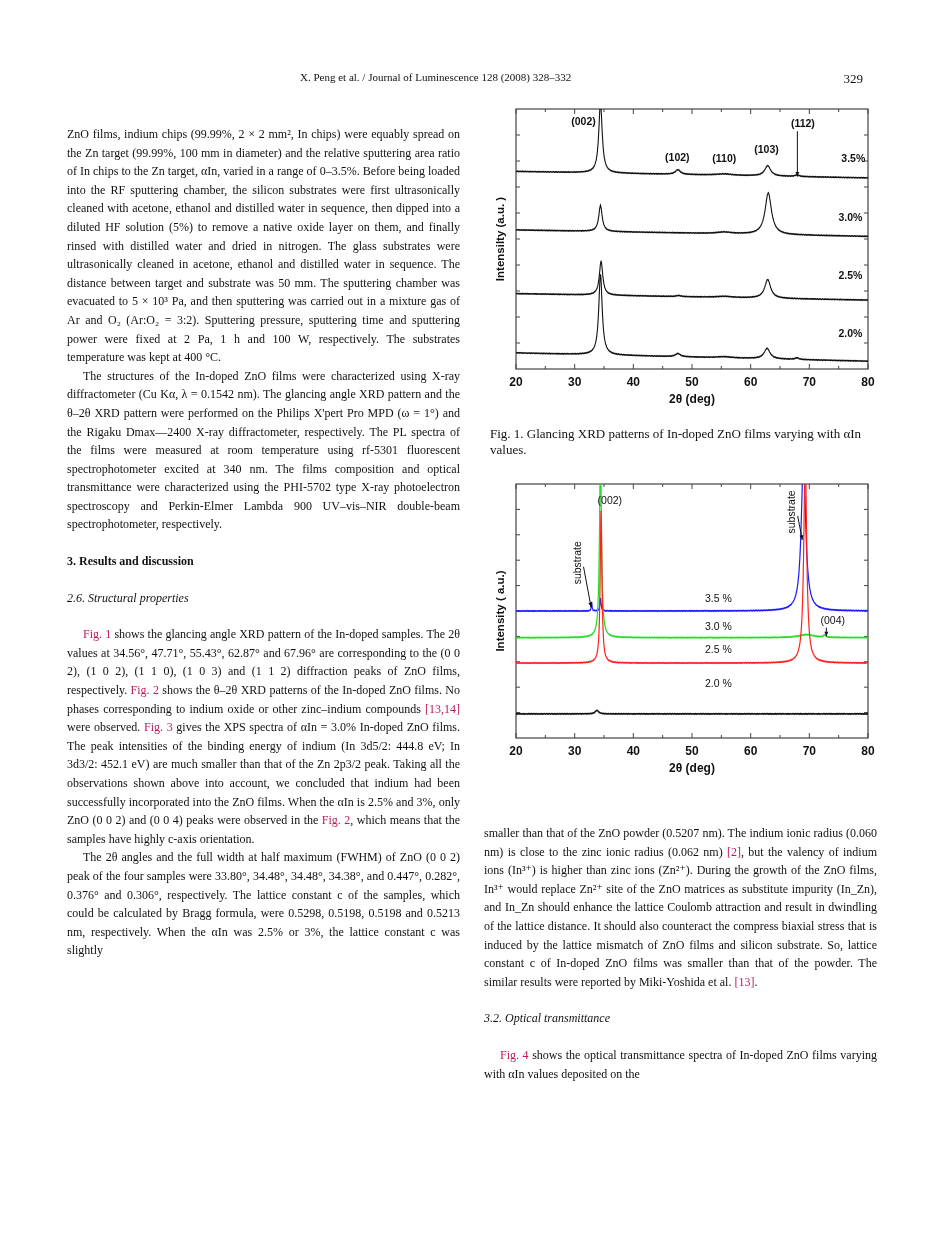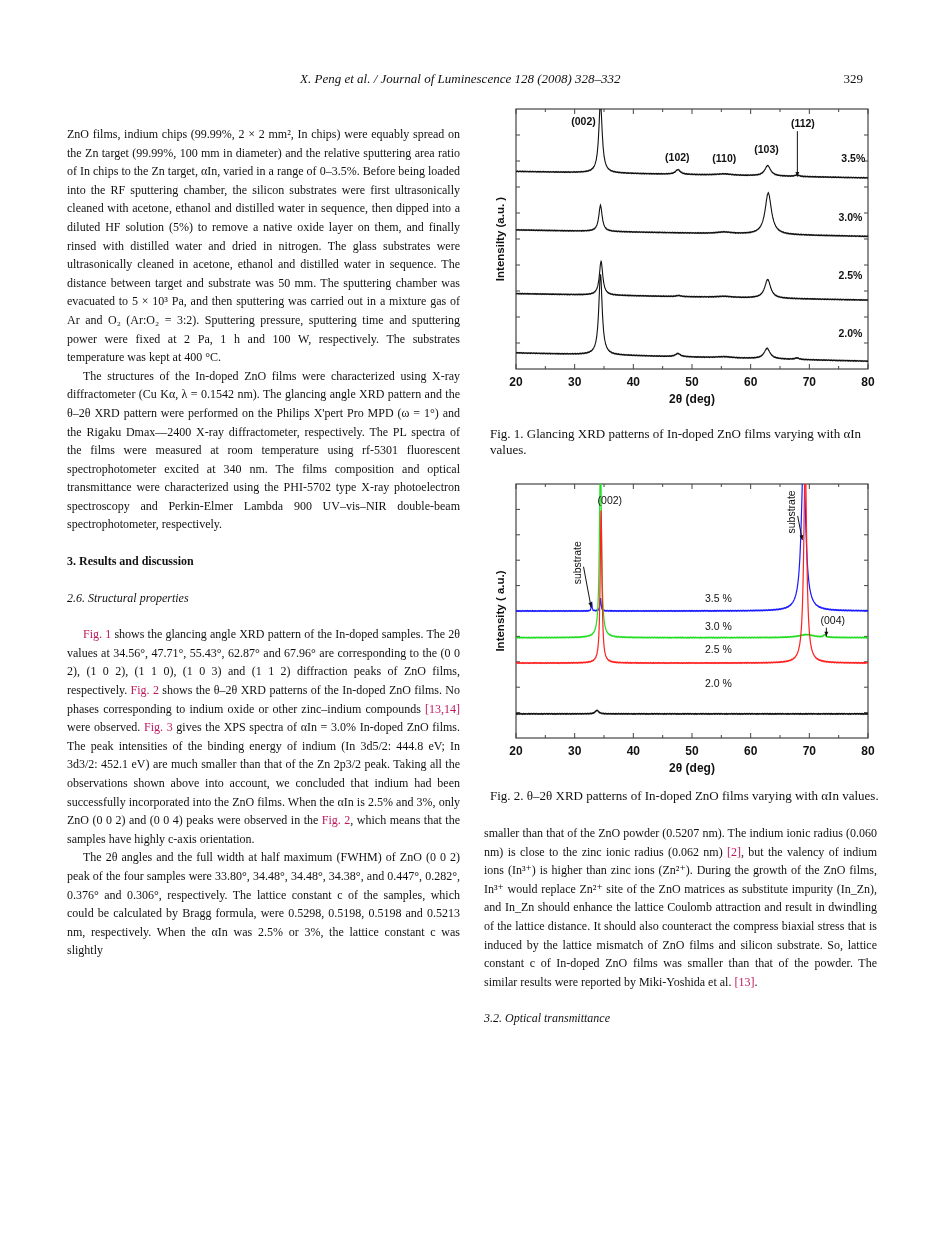--- a/index.html
+++ b/index.html
@@ -1,19 +1,19 @@
 <!DOCTYPE html>
 <html><head>
 <meta charset="utf-8">
 <style>
   html, body { margin:0; padding:0; background:#fff; }
   body { width:925px; height:1234px; position:relative; overflow:hidden;
          font-family:"Liberation Serif", "DejaVu Serif", serif; color:#111; }
   .running-head { position:absolute; top:71px; left:0; width:925px; height:20px; }
-  .running-head .title { position:absolute; left:300px; top:0; font-style:italic; font-size:13px;text-align:center; }
+  .running-head .title { position:absolute; left:300px; top:0; font-size:11px;text-align:center; }
   .running-head .page { position:absolute; right:62px; top:0; font-size:13px; }
   .col { position:absolute; font-size:12px; line-height:18.6px; text-align:justify; }
   .col-left { left:67px; top:125px; width:393px; }
   .col-right-text { left:484px; top:824px; width:393px; }
   .col p { margin:0; text-indent:0; }
   .col p.ind { text-indent:16px; }
   .col .sec { font-weight:bold; margin-top:18px; margin-bottom:18px; }
   .col .subsec { font-style:italic; margin-bottom:18px; }
   .col .gap { height:18px; }
   a.ref { color:#be185d; text-decoration:none; }
@@ -201,20 +201,20 @@
       <line x1="313.66666666666663" y1="45.94" x2="318.2933333333333" y2="69.88" stroke="#111" stroke-width="1"></line>
       <polygon points="318.2933333333333,69.88 315.5077595222654,65.72782243357864 319.33119523754925,64.98890169105371" fill="#111"></polygon>
       <text font-size="10.5" class="ann-text" fill="#111" text-anchor="middle" x="348.8" y="153.7">(004)</text>
       <line x1="342.3466666666667" y1="157.7" x2="342.3466666666667" y2="166.39999999999998" stroke="#111" stroke-width="1"></line>
       <polygon points="342.3466666666667,166.39999999999998 340.39957495512346,161.79469502998555 344.29375837820993,161.79469502998555" fill="#111"></polygon>
       <text x="234.39999999999998" y="132.11" text-anchor="middle" font-size="10.5" class="ann-text" fill="#111">3.5 %</text>
       <text x="234.39999999999998" y="160.05" text-anchor="middle" font-size="10.5" class="ann-text" fill="#111">3.0 %</text>
       <text x="234.39999999999998" y="182.91" text-anchor="middle" font-size="10.5" class="ann-text" fill="#111">2.5 %</text>
       <text x="234.39999999999998" y="217.2" text-anchor="middle" font-size="10.5" class="ann-text" fill="#111">2.0 %</text>
     </svg>
-  <div class="caption">Fig. 2.  θ–2θ XRD patterns of In-doped ZnO films varying with αIn values.</div>
 </div>
 
 <div class="col col-right-text">
   <p><span>smaller than that of the ZnO powder (0.5207 nm). The indium ionic radius (0.060 nm) is close to the zinc ionic radius (0.062 nm) </span><a class="ref" href="#">[2]</a><span>, but the valency of indium ions (In³⁺) is higher than zinc ions (Zn²⁺). During the growth of the ZnO films, In³⁺ would replace Zn²⁺ site of the ZnO matrices as substitute impurity (In_Zn), and In_Zn should enhance the lattice Coulomb attraction and result in dwindling of the lattice distance. It should also counteract the compress biaxial stress that is induced by the lattice mismatch of ZnO films and silicon substrate. So, lattice constant c of In-doped ZnO films was smaller than that of the powder. The similar results were reported by Miki-Yoshida et al. </span><a class="ref" href="#">[13]</a><span>.</span></p>
   <div class="gap"></div>
   <div class="subsec" style="">3.2.  Optical transmittance</div>
+  <p class="ind"><a class="ref" href="#">Fig. 4</a><span> shows the optical transmittance spectra of In-doped ZnO films varying with αIn values deposited on the</span></p>
 </div>
 
 </body></html>

